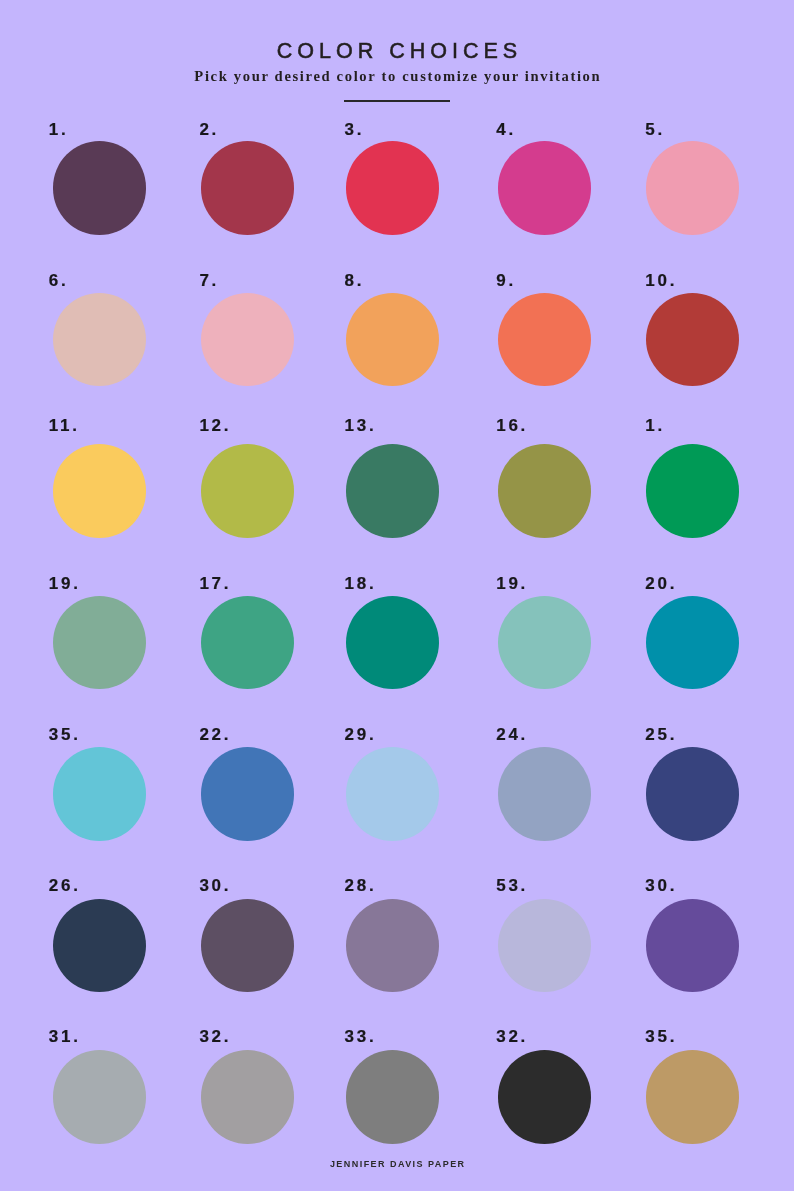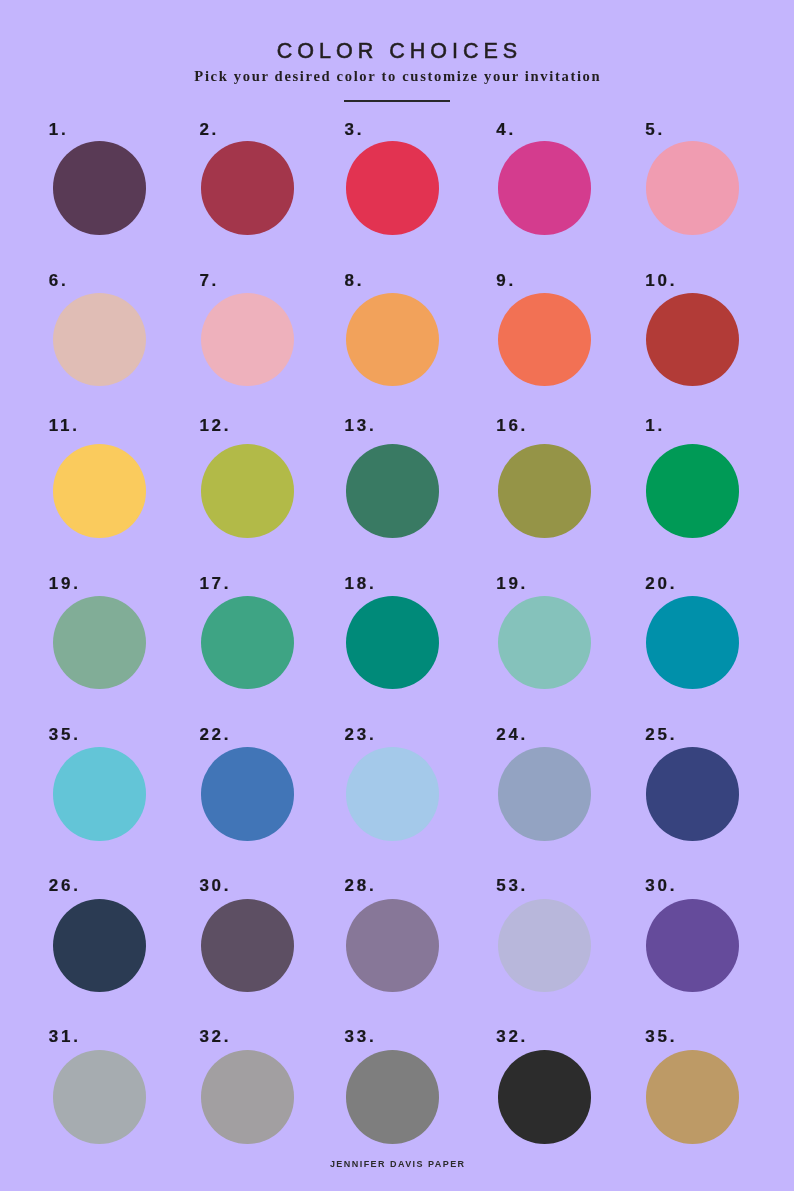--- a/index.html
+++ b/index.html
@@ -159,21 +159,21 @@
     </div>
     <div class="swatch">
       <span class="num nc1 nr5">35.</span>
       <span class="dot c1 r5" style="background-color: rgb(99, 197, 215);"></span>
     </div>
     <div class="swatch">
       <span class="num nc2 nr5">22.</span>
       <span class="dot c2 r5" style="background-color: rgb(65, 117, 183);"></span>
     </div>
     <div class="swatch">
-      <span class="num nc3 nr5">23.</span>
+      <span class="num nc3 nr5">29.</span>
       <span class="dot c3 r5" style="background-color: rgb(164, 201, 234);"></span>
     </div>
     <div class="swatch">
       <span class="num nc4 nr5">24.</span>
       <span class="dot c4 r5" style="background-color: rgb(147, 163, 194);"></span>
     </div>
     <div class="swatch">
       <span class="num nc5 nr5">25.</span>
       <span class="dot c5 r5" style="background-color: rgb(55, 67, 126);"></span>
     </div>

